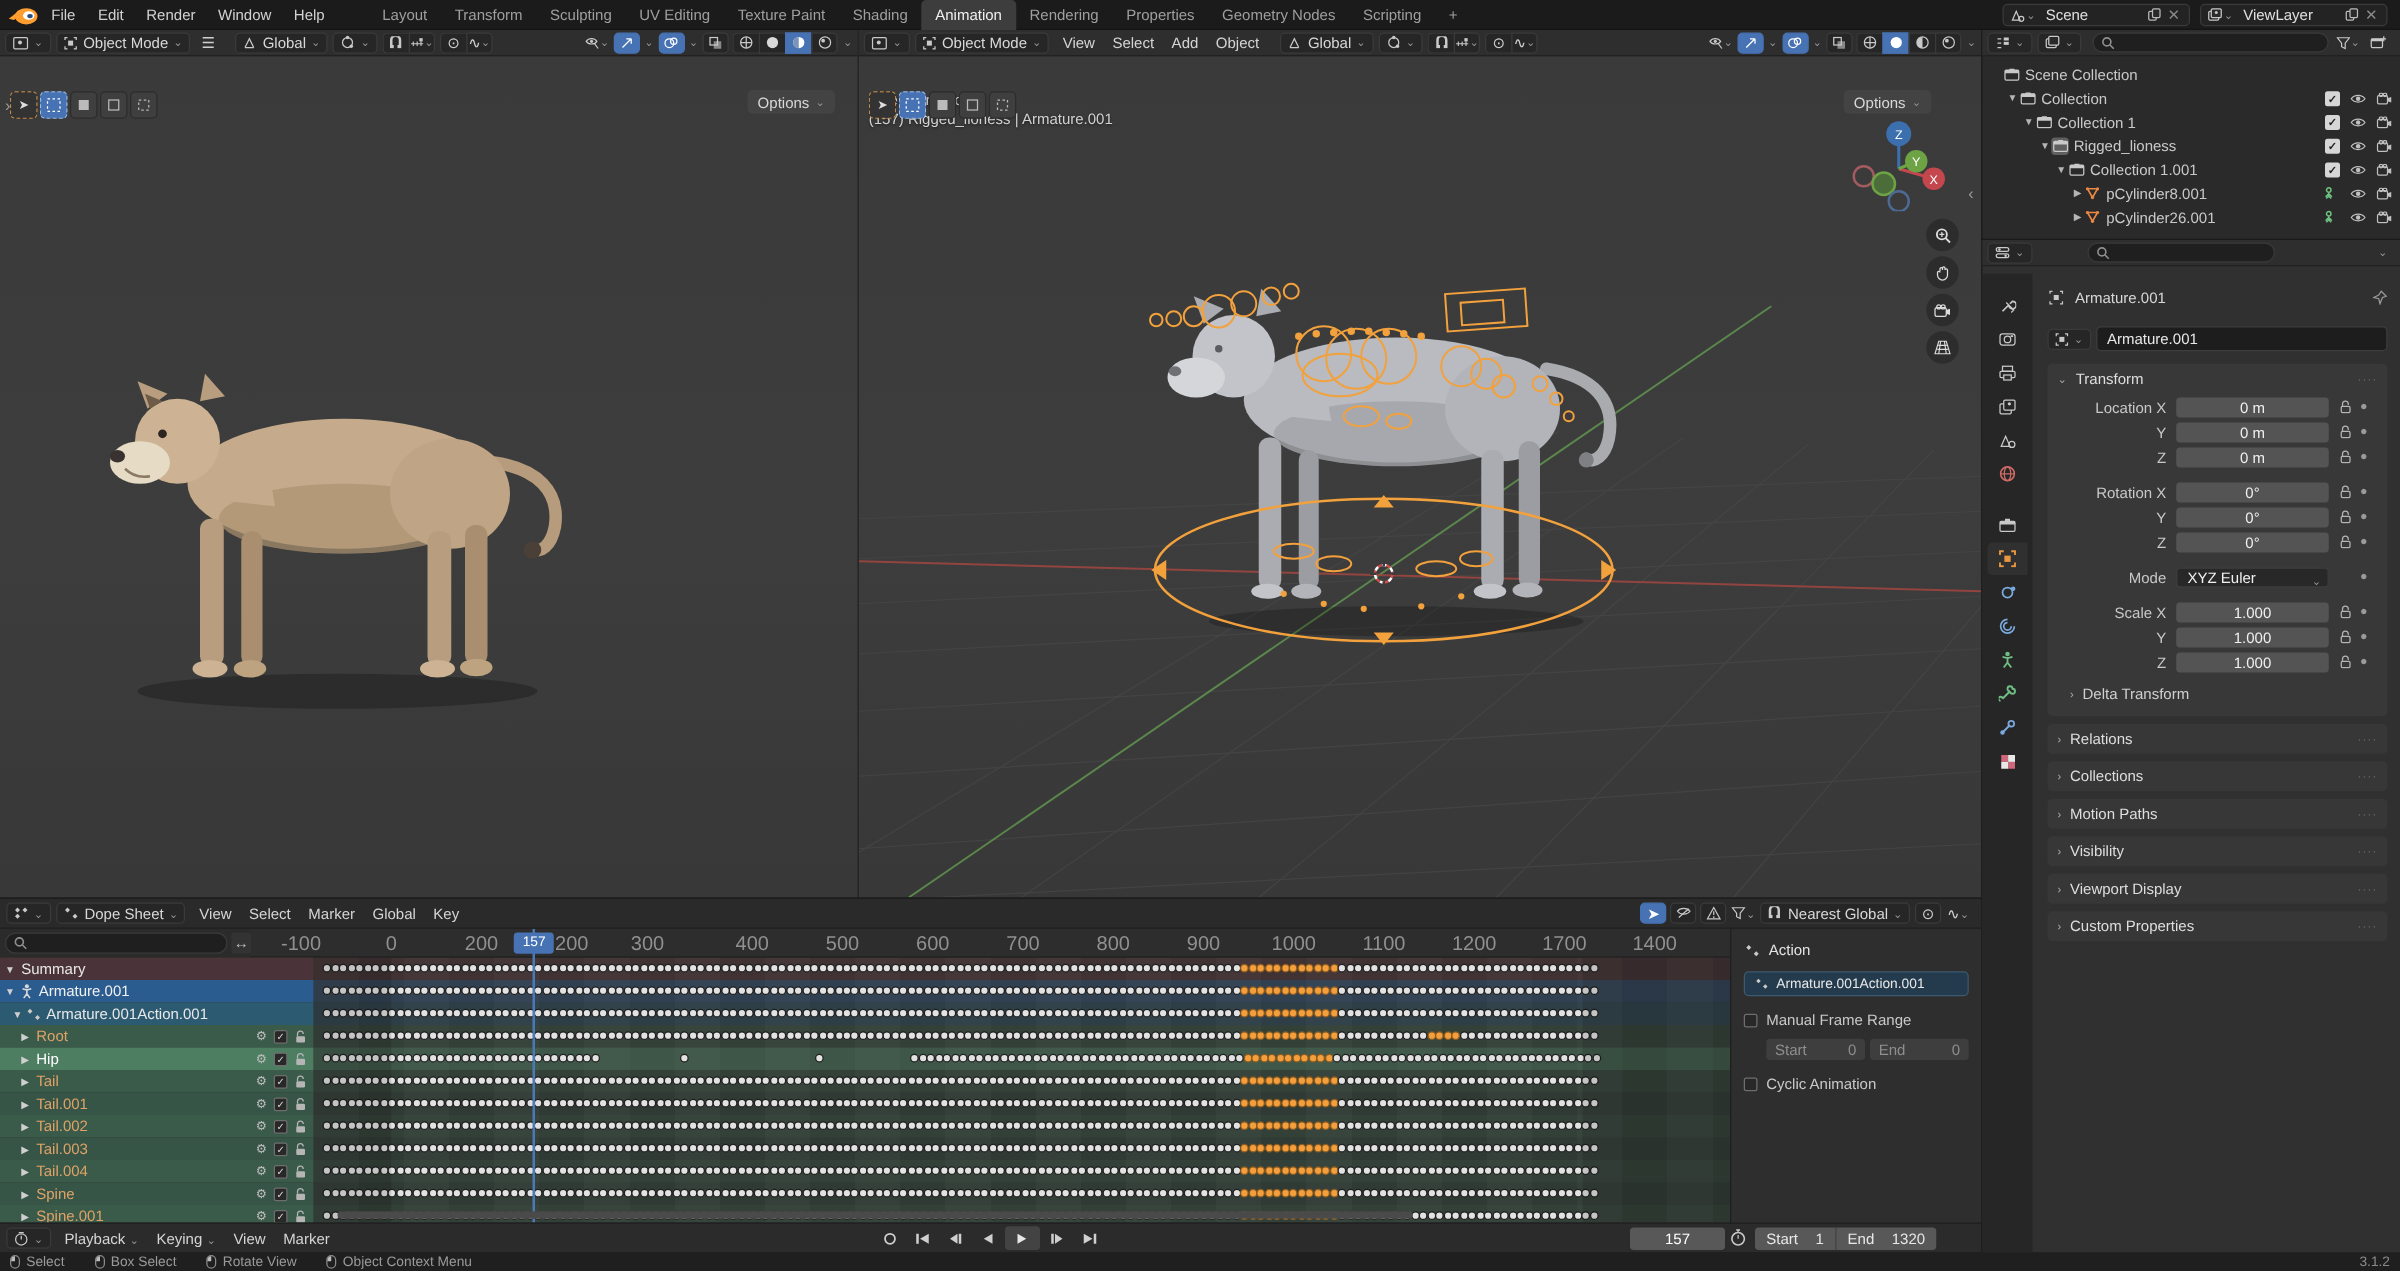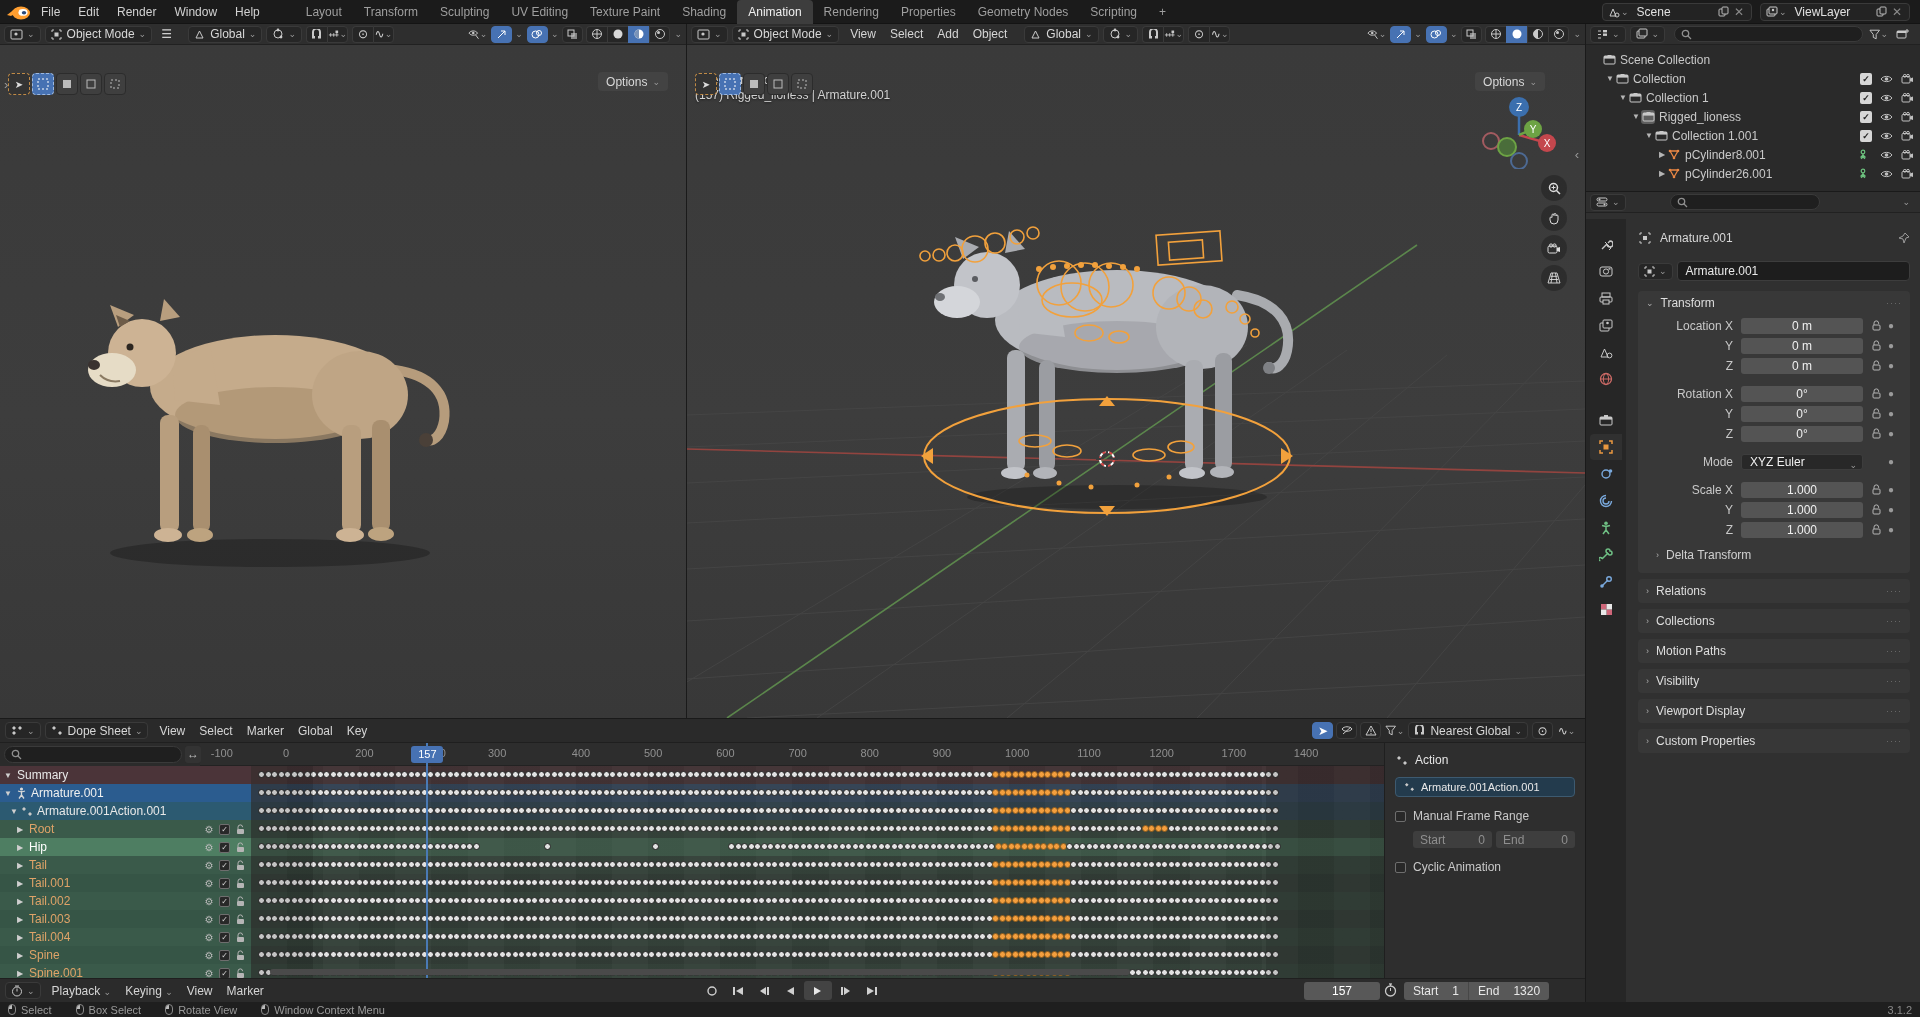--- a/index.html
+++ b/index.html
@@ -80,21 +80,21 @@
   .trow .lockic { width:18px; display:flex; justify-content:center; margin-left:4px;}
   .trow .dot { width:12px; color:#9a9a9a; text-align:center; font-size:10px;}
   .spacer8 { height:8px; }
   .subpanel { display:flex; align-items:center; color:#d0d0d0; height:20px; padding-left:18px; margin-top:6px;}
   .arrow-sm { font-size:9px; color:#adadad; margin-right:7px; }
 
   
   #dopesheet { left:0; top:718px; width:1585px; height:260px; background:#2b2b2b; border-top:1px solid #1a1a1a; overflow:hidden;}
   #ds-header { position:absolute; left:0; top:0; right:0; height:24px; background:#2a2a2a; border-bottom:1px solid #1f1f1f; display:flex; align-items:center; padding:0 5px; z-index:8;}
   #ds-ruler { position:absolute; left:200px; top:24px; width:1184px; height:23px; background:#2d2d2d; border-bottom:1px solid #222; z-index:2;}
-  .ruler-num { position:absolute; top:4px; width:60px; text-align:left; color:#909090; font-size:11px;}
+  .ruler-num { position:absolute; top:4px; width:60px; text-align:center; color:#909090; font-size:16px;}
   #ds-search { position:absolute; left:4px; top:27px; width:178px; height:17px; background:#1f1f1f; border:1px solid #3a3a3a; border-radius:9px; display:flex; align-items:center; padding:0 6px; z-index:3;}
   #ds-expand { position:absolute; left:185px; top:27px; z-index:3; width:16px; height:17px; background:#333; border-radius:3px; color:#bbb; text-align:center; line-height:16px;}
   #ds-channels { position:absolute; left:0; top:47px; width:251px; bottom:0; background:#2e2e2e; overflow:hidden; z-index:3;}
   .ch-row { display:flex; align-items:center; height:18px; margin-bottom:0; color:#e6e6e6; padding-right:4px;}
   .ch-row .ch-arrow { font-size:8px; width:12px; text-align:center; color:#cfcfcf;}
   .ch-icons { margin-left:auto; display:flex; align-items:center; gap:3px; }
   .ch-cb { width:11px; height:11px; border:1px solid #6e6e6e; background:#282828; border-radius:2px; color:#d8d8d8; font-size:8px; line-height:9px; text-align:center;}
   #key-area { position:absolute; left:251px; top:47px; width:1133px; bottom:0; overflow:hidden; background:#2b2b2b; z-index:1;}
   .key-strip { position:absolute; left:0; width:100%; height:18px; }
   .kdot { position:absolute; width:7px; height:7px; border-radius:50%; background:#e2e2e2; border:1px solid #1e1e1e; top:5px;}
@@ -3435,17 +3435,17 @@
       <span class="sb-item">
         <span class="mouse-ic"></span>
         <span>Box Select</span>
       </span>
       <span class="sb-item">
         <span class="mouse-ic"></span>
         <span>Rotate View</span>
       </span>
       <span class="sb-item">
         <span class="mouse-ic"></span>
-        <span>Window Context Menu</span>
+        <span>Object Context Menu</span>
       </span>
     </span>
   <span id="version">3.1.2</span>
 </div>
 
 </body></html>

